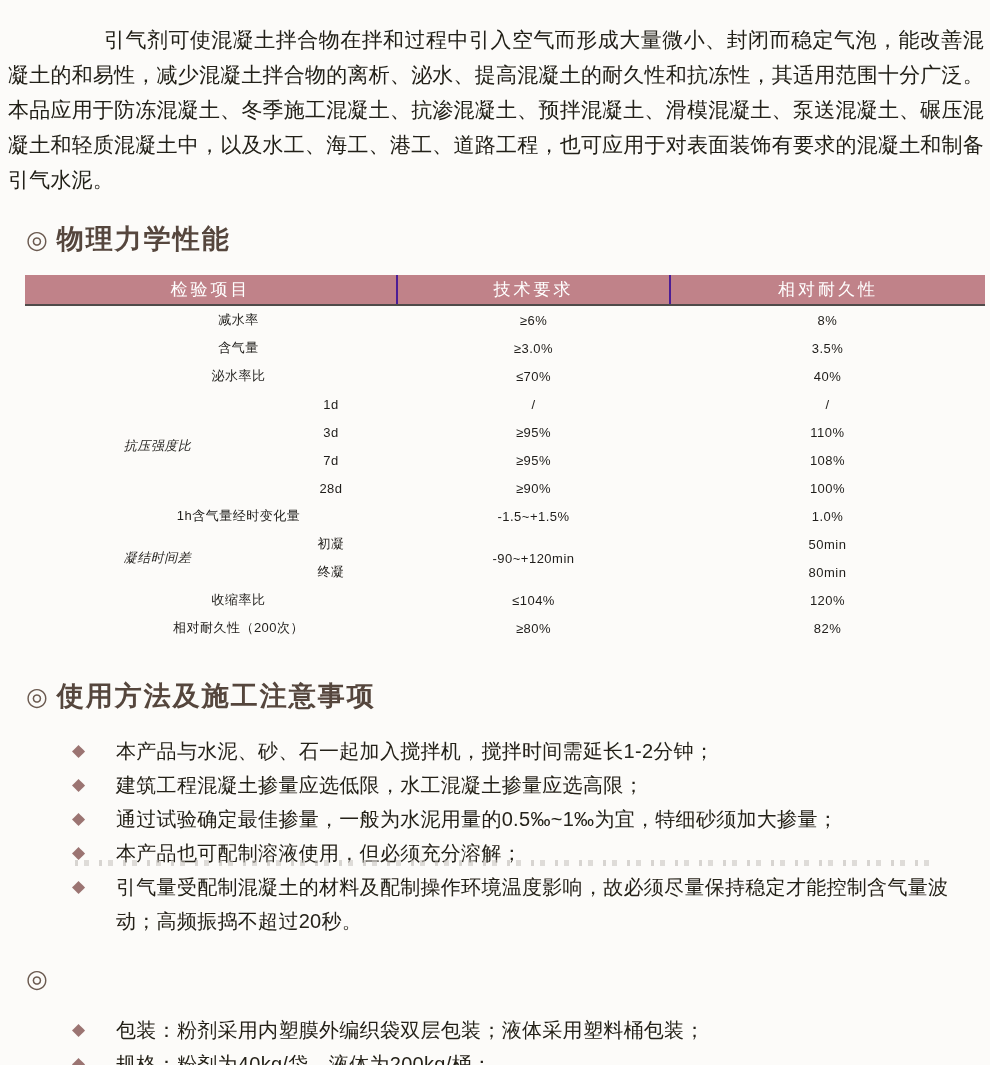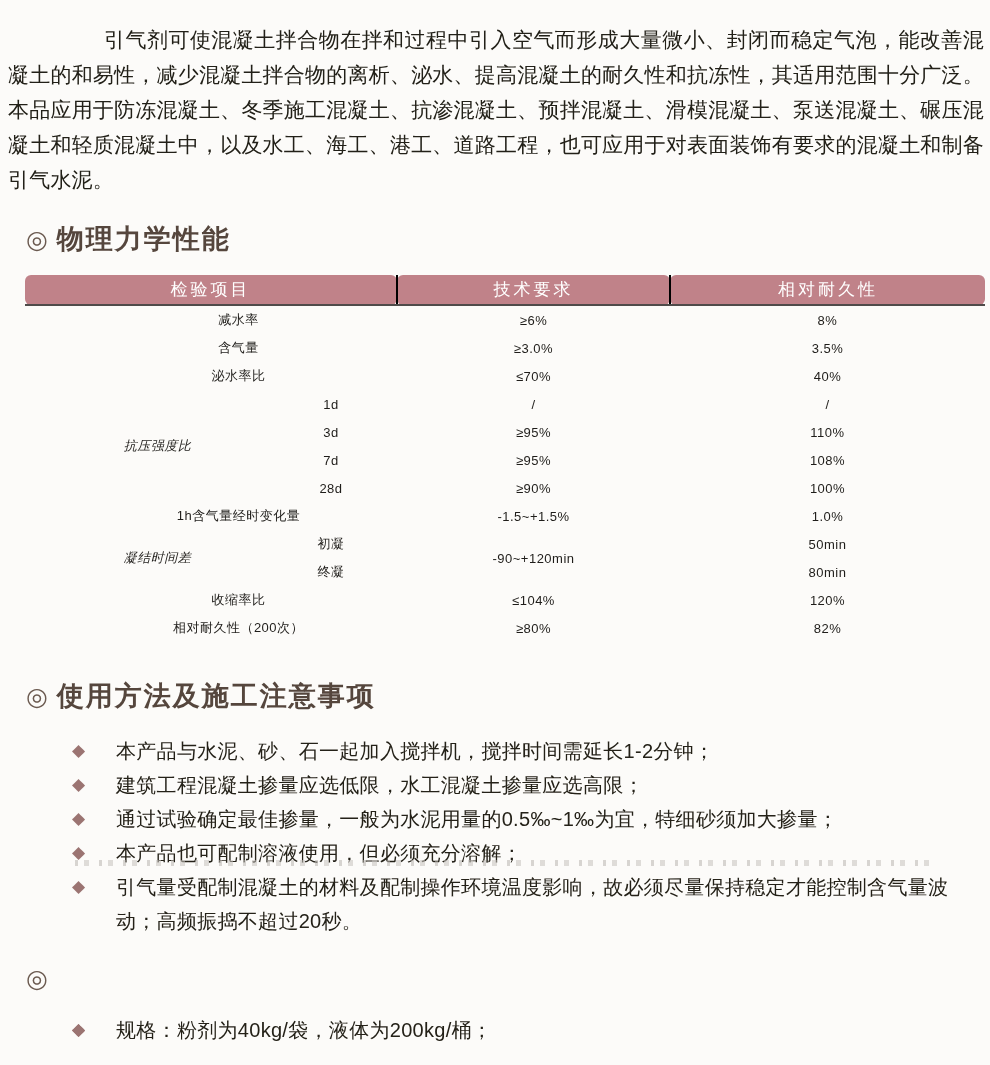--- a/index.html
+++ b/index.html
@@ -53,24 +53,23 @@
     margin: 18px 0 0 25px;
   }
   table.props thead th {
     background: #c08289;
     color: #ffffff;
     font-weight: normal;
     font-size: 17px;
     height: 27px;
     letter-spacing: 3px;
     border-bottom: 2px solid #4f4b4a;
-    border-radius: 6px;
   }
   table.props thead th + th {
-    border-left: 2px solid #000000;
+    border-left: 2px solid #4c1d95;
   }
   table.props tbody td {
     height: 28px;
     text-align: center;
     font-size: 13px;
     color: #1f1d1a;
     letter-spacing: 0.5px;
     padding: 0;
   }
   table.props td.item { padding-left: 55px; }
@@ -233,20 +232,21 @@
     </li>
   </ul>
 
   <div class="section-heading" style="margin-top:26px">
     <span class="marker">◎</span>
   </div>
 
   <ul class="bullets">
     <li>
       <span class="diamond">◆</span>
+      <span>包装：粉剂采用内塑膜外编织袋双层包装；液体采用塑料桶包装；</span>
     </li>
     <li>
       <span class="diamond">◆</span>
       <span>规格：粉剂为40kg/袋，液体为200kg/桶；</span>
     </li>
 
   </ul>
 
   <div class="cutoff-line"></div>
 

